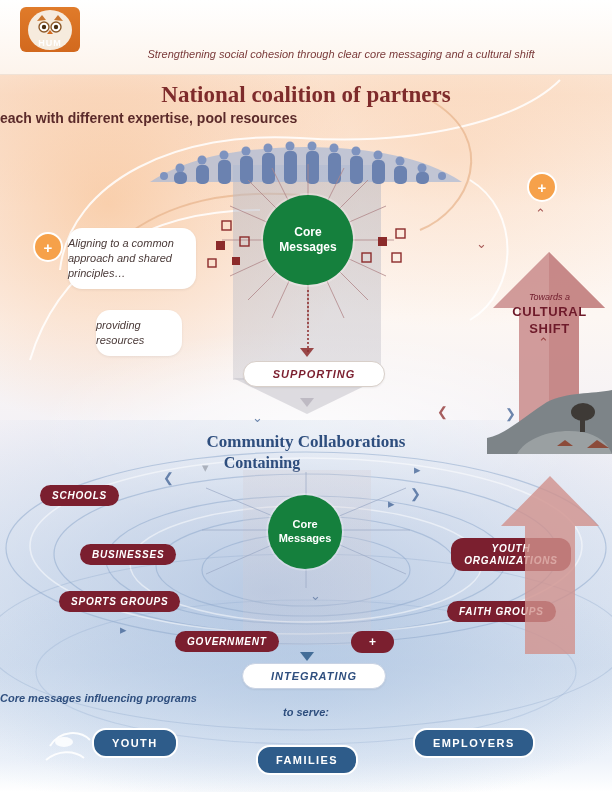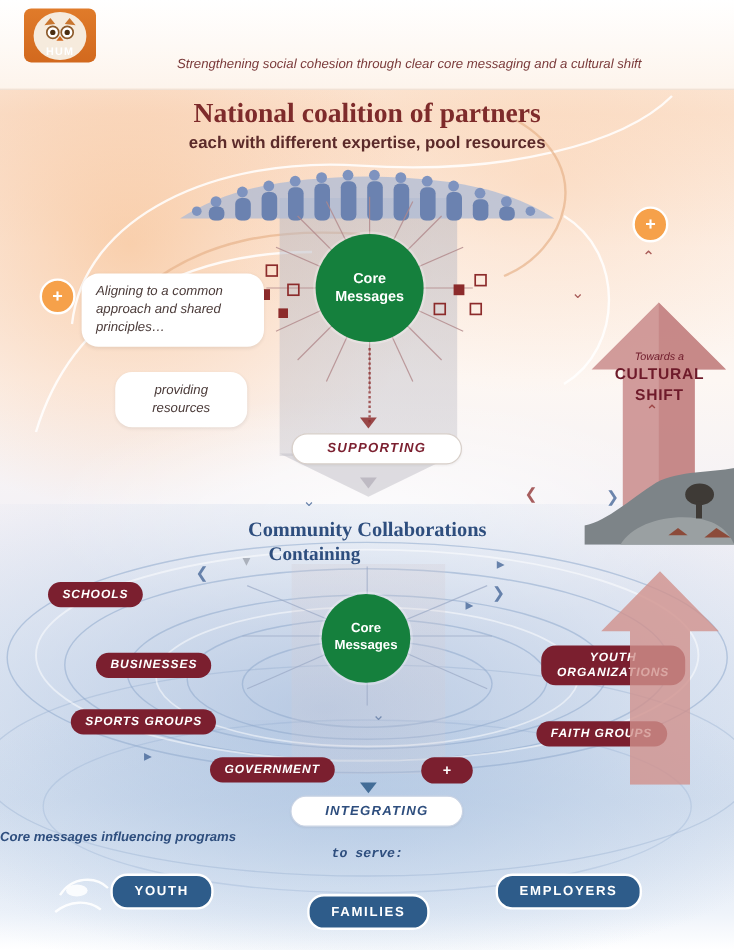--- a/index.html
+++ b/index.html
@@ -37,32 +37,32 @@
     color:#fff;font-size:9px;font-weight:bold;letter-spacing:1px;}
   .title{position:absolute;left:86px;top:14px;width:510px;text-align:center;
     font-size:25px;font-weight:bold;letter-spacing:3.2px;color:#8c2b2b;
     font-family:"Liberation Serif",serif;}
   .subtitle{position:absolute;left:86px;top:48px;width:510px;text-align:center;
     font-size:11px;font-style:italic;color:#7a3a3a;}
 
   
   .h-main{position:absolute;left:0;top:82px;width:612px;text-align:center;
     font-size:23px;font-weight:bold;color:#7e2b2b;font-family:"Liberation Serif",serif;}
-  .h-sub{position:absolute;left:0;top:110px;width:612px;text-align:center;
+  .h-sub{position:absolute;left:0;top:110px;width:612px;
     font-size:14px;font-weight:bold;color:#5b2a2a;}
 
   .h-mid1{position:absolute;left:0;top:432px;width:612px;text-align:center;
     font-size:17px;font-weight:bold;color:#2e4e7e;font-family:"Liberation Serif",serif;}
   .h-mid2{position:absolute;left:0;top:454px;width:524px;text-align:center;
     font-size:16px;font-weight:bold;color:#2e4e7e;font-family:"Liberation Serif",serif;}
 
   .h-bot{position:absolute;left:0;top:692px;width:554px;text-align:left;
     font-size:11px;font-weight:bold;color:#2e4e7e;font-style:italic;}
   .h-bot2{position:absolute;left:0;top:706px;width:612px;text-align:center;
-    font-size:11px;font-weight:bold;color:#2e4e7e;font-style:italic;font-family:Liberation Mono, monospace;}
+    font-size:11px;font-weight:bold;color:#2e4e7e;font-style:italic;}
 
   
   .funnel-top{position:absolute;left:233px;top:165px;width:148px;height:215px;
     background:linear-gradient(180deg,rgba(186,186,196,0.55) 0%,rgba(200,198,205,0.45) 100%);}
   .funnel-top-tri{position:absolute;left:233px;top:378px;width:0;height:0;
     border-left:74px solid transparent;border-right:74px solid transparent;
     border-top:36px solid rgba(196,194,202,0.55);}
   .funnel-bot{position:absolute;left:243px;top:470px;width:128px;height:175px;
     background:linear-gradient(180deg,rgba(210,200,205,0.25) 0%,rgba(215,205,212,0.18) 100%);}
 
@@ -95,21 +95,21 @@
     box-shadow:0 1px 2px rgba(0,0,0,0.06);}
   .chip-white.blue{color:#2e4e7e;border-color:#c9d3e4;}
 
   .pill-blue{position:absolute;background:#2e5c8a;color:#fff;border-radius:14px;
     font-size:11px;font-weight:bold;letter-spacing:1.4px;text-align:center;
     padding:7px 18px;white-space:nowrap;border:2px solid #ffffff;}
 
   
   .bubble{position:absolute;background:#ffffff;border-radius:14px;
     font-size:11px;font-style:italic;color:#4a3a38;line-height:1.35;
-    padding:8px 12px;box-shadow:0 1px 3px rgba(0,0,0,0.07);}
+    padding:8px 0;box-shadow:0 1px 3px rgba(0,0,0,0.07);}
   .plus-badge{position:absolute;width:26px;height:26px;border-radius:50%;
     background:#f6a14a;color:#fff;font-size:15px;font-weight:bold;
     display:flex;align-items:center;justify-content:center;
     border:2px solid #ffffff;}
 
   
   .shift-panel{position:absolute;left:487px;top:250px;width:125px;height:190px;}
   .shift-text{position:absolute;left:497px;top:292px;width:105px;text-align:center;
     color:#6e1a2a;font-size:9px;font-style:italic;line-height:1.3;}
   .shift-text b{display:block;font-size:13px;font-style:normal;letter-spacing:0.6px;}
@@ -267,21 +267,21 @@
   </svg>
 
   <div class="core core1">
     <div>
       <div>Core</div>
       <div>Messages</div>
     </div>
   </div>
 
   <div class="bubble" style="left:68px;top:228px;width:128px;">Aligning to a common approach and shared principles…</div>
-  <div class="bubble" style="left:96px;top:310px;width:86px;text-align:center;">providing resources</div>
+  <div class="bubble" style="left:96px;top:310px;width:86px;">providing resources</div>
   <div class="plus-badge" style="left:33px;top:232px;">+</div>
   <div class="plus-badge" style="left:527px;top:172px;">+</div>
 
   <div class="dotline" style="left:307px;top:290px;height:62px;"></div>
   <div class="arrow-down" style="left:300px;top:348px;"></div>
   <div class="chip-white" style="left:243px;top:361px;width:108px;">SUPPORTING</div>
   <div class="arrow-down grey" style="left:300px;top:398px;"></div>
 
   <div class="ga" style="left:476px;top:236px;">⌄</div>
   <div class="ga" style="left:535px;top:206px;">⌃</div>

